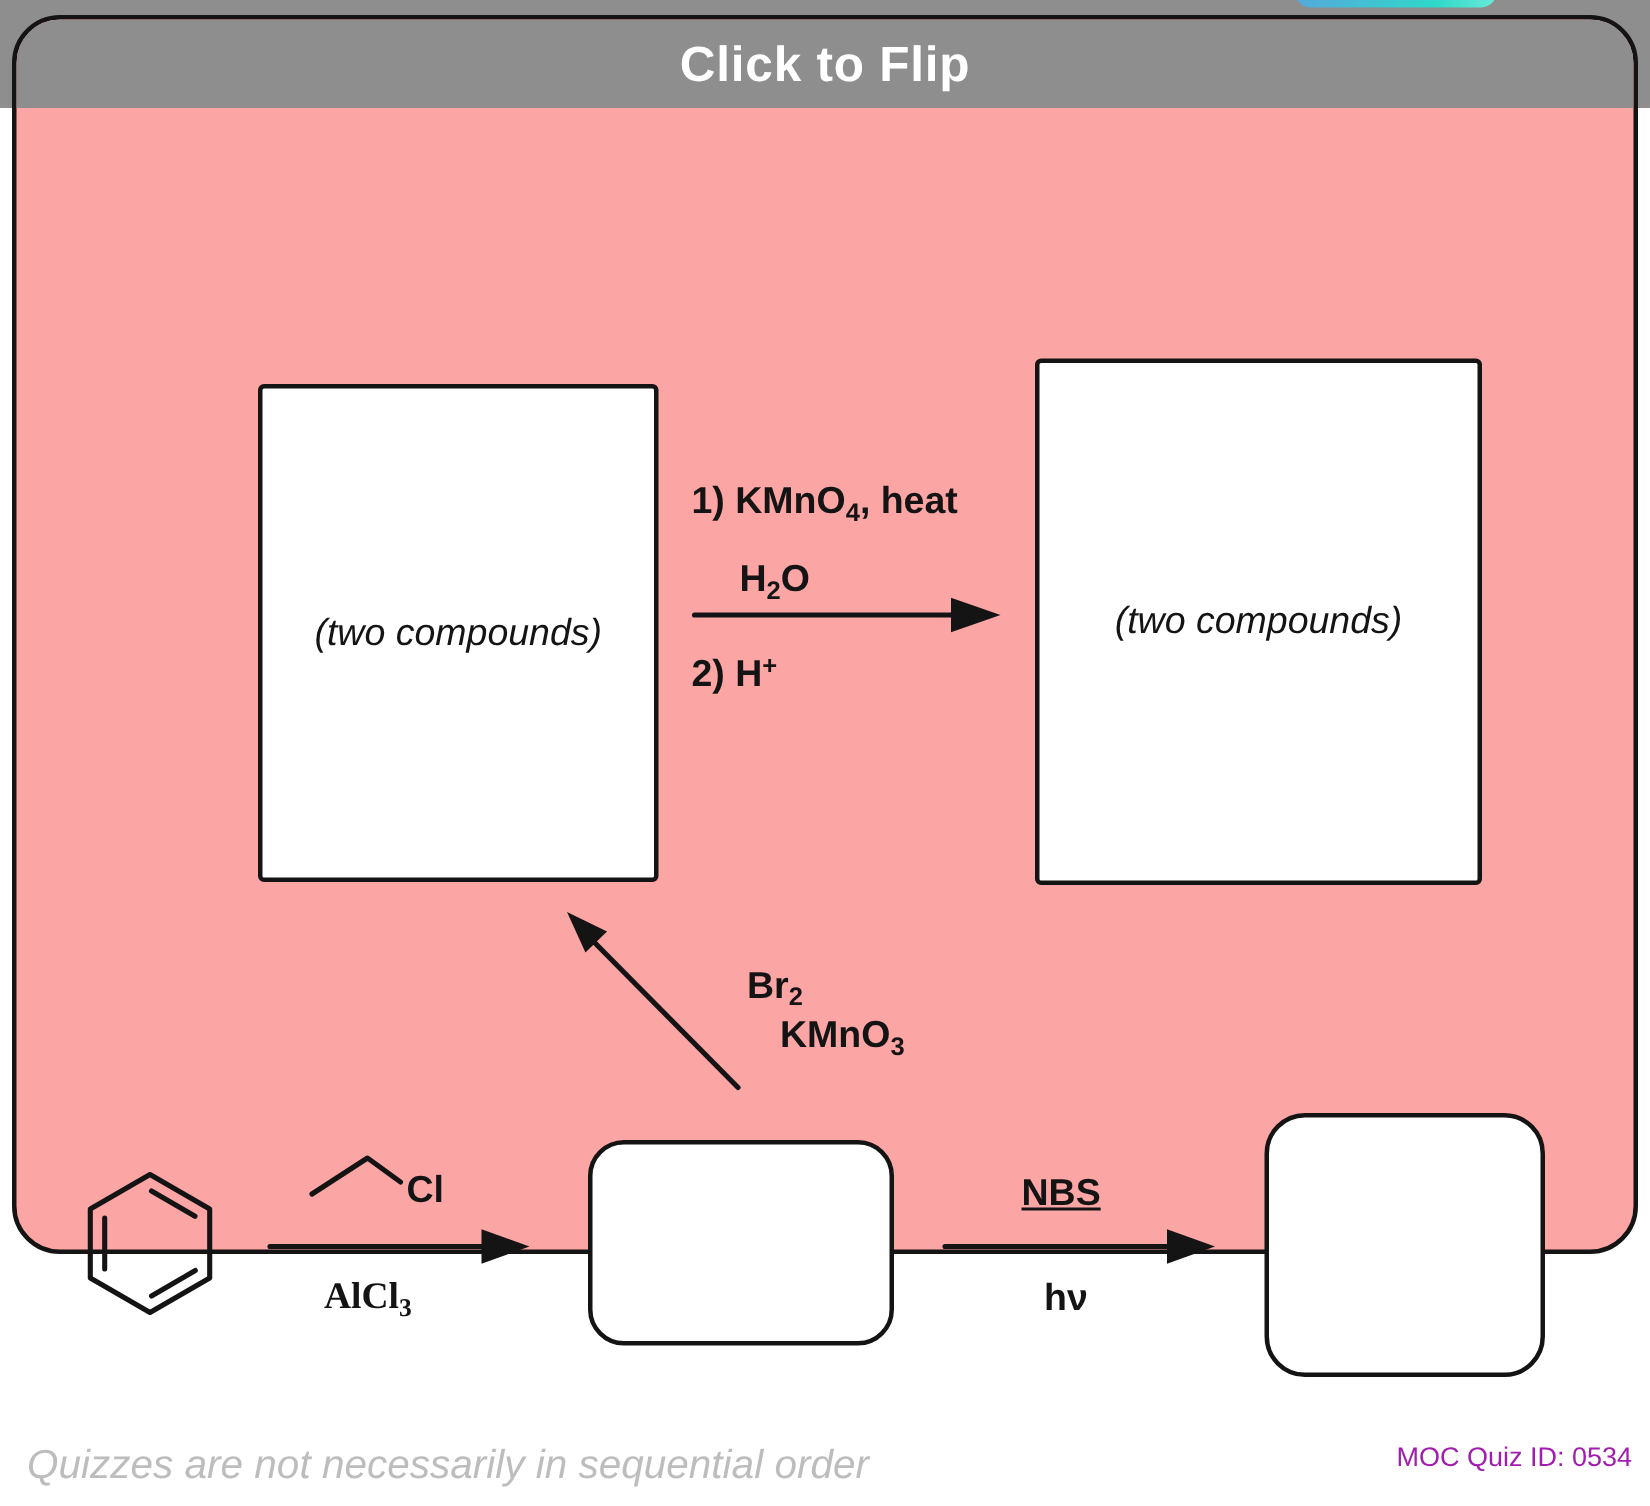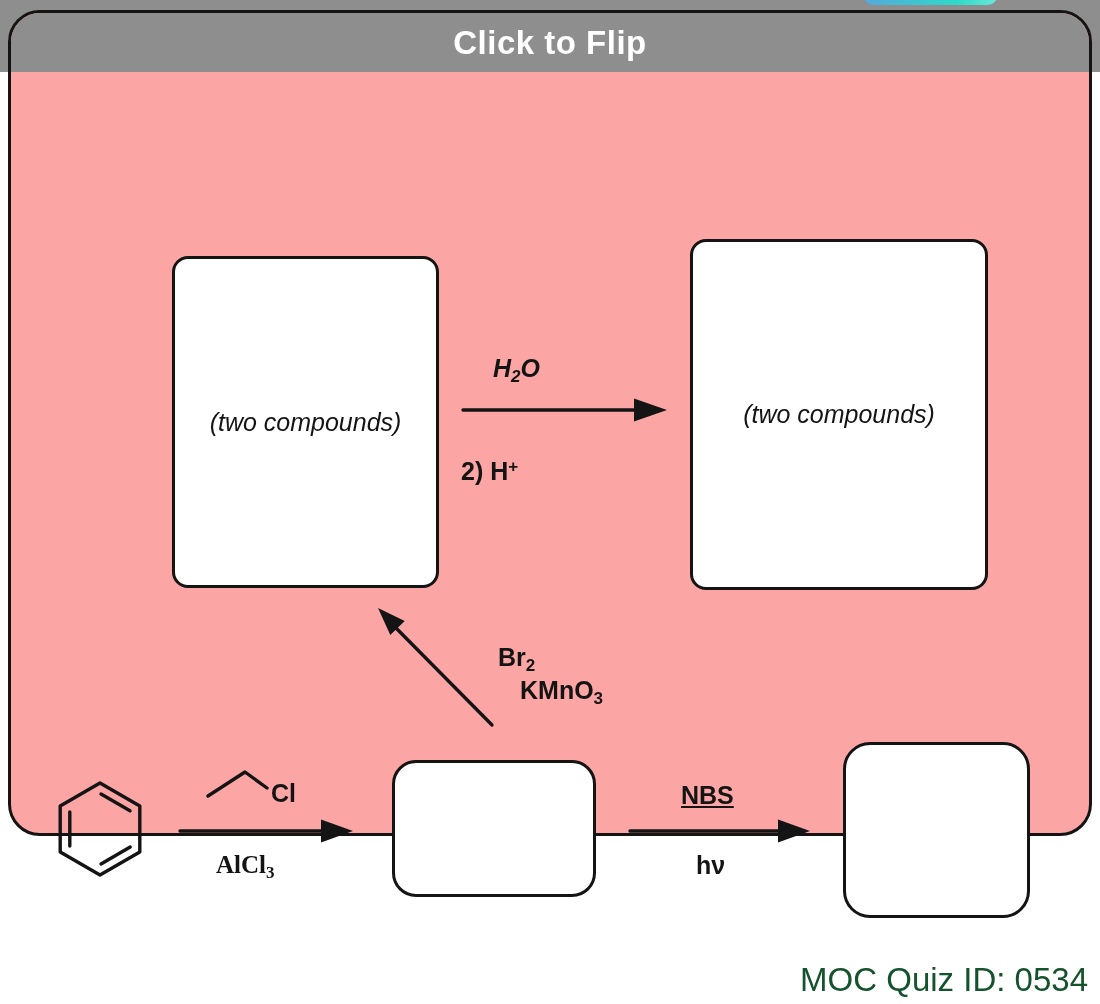--- a/index.html
+++ b/index.html
@@ -17,38 +17,38 @@
   .card{position:absolute;left:8px;top:10px;width:1084px;height:826px;box-sizing:border-box;
     border:3.5px solid var(--ink,#141414);border-radius:32px;overflow:hidden;background:#fca5a5;z-index:2;}
   .card-header{height:59px;background:var(--header-gray,#8e8e8e);display:flex;align-items:center;justify-content:center;}
   .card-title{color:#ffffff;font-size:33px;font-weight:bold;letter-spacing:.5px;}
 
   
   .diagram{position:absolute;inset:0;z-index:3;}
   .instruction{position:absolute;left:57px;top:185px;font-size:25px;color:var(--ink,#141414);}
   .instruction .b{font-weight:bold;}
 
-  .pbox{position:absolute;box-sizing:border-box;border:3.5px solid var(--ink,#141414);border-radius:16px;
+  .pbox{position:absolute;box-sizing:border-box;border:3.5px solid var(--ink,#141414);border-radius:4px;
     background:#ffffff;display:flex;align-items:center;justify-content:center;}
   .box-tl{left:172px;top:256px;width:267px;height:332px;}
   .box-tr{left:690px;top:239px;width:298px;height:351px;}
   .box-bm{left:392px;top:760px;width:204px;height:137px;border-radius:24px;}
   .box-br{left:843px;top:742px;width:187px;height:176px;border-radius:27px;}
   .box-label{font-style:italic;font-size:25px;color:var(--ink,#141414);}
 
   .chem{position:absolute;font-weight:bold;font-size:25px;color:var(--ink,#141414);white-space:nowrap;}
   .chem sub{font-size:68%;vertical-align:-5px;}
   .chem sup{font-size:68%;vertical-align:8px;}
 
   svg.overlay{position:absolute;left:0;top:0;width:1100px;height:1004px;pointer-events:none;}
   .stroke{stroke:var(--ink,#141414);fill:none;stroke-width:3.4;stroke-linecap:round;stroke-linejoin:round;}
   .fillhead{fill:var(--ink,#141414);stroke:none;}
 
   .footer-note{position:absolute;left:18px;top:961px;font-size:27px;font-style:italic;color:var(--footer-gray,#bdbdbd);}
-  .footer-id{position:absolute;right:12px;top:961px;font-size:33px;color:#14532d;}
+  .footer-id{position:absolute;right:12px;top:961px;font-size:18px;color:#a21caf;}
 </style>
 </head>
 <body style="--header-gray: #8e8e8e; --ink: #141414; --footer-gray: #bdbdbd; --flip-blue: #55a8dc; --flip-teal: #2fd9c8;">
 
 <div class="screen">
 
   <div class="gray-bar"></div>
   <div class="flip-pill"></div>
 
   <div class="card">
@@ -90,24 +90,27 @@
       <g>
         <polygon class="stroke" points="100,783 139.8,806 139.8,852 100,875 60.2,852 60.2,806"></polygon>
         <line class="stroke" x1="101" y1="794" x2="130" y2="810.8"></line>
         <line class="stroke" x1="69.8" y1="812" x2="69.8" y2="846"></line>
         <line class="stroke" x1="130.2" y1="847" x2="101" y2="864"></line>
       </g>
 
       <polyline class="stroke" points="208,796 245,772 267,788"></polyline>
     </svg>
 
-    <div class="chem" style="left:493px;top:354px;font-style:italic;">
+    <div class="chem" style="left:461px;top:320px;">
+      <span>1) KMnO</span><sub>4</sub><span>, heat</span>
+    </div>
+    <div class="chem" style="left:493px;top:372px;">
       <span>H</span><sub>2</sub><span>O</span>
     </div>
-    <div class="chem" style="left:461px;top:434px;margin-top:23px;">
+    <div class="chem" style="left:461px;top:434px;">
       <span>2) H</span><sup>+</sup>
     </div>
 
     <div class="chem" style="left:498px;top:643px;">
       <span>Br</span><sub>2</sub>
     </div>
     <div class="chem" style="left:520px;top:676px;">
       <span>KMnO</span><sub>3</sub>
     </div>
 
@@ -120,15 +123,16 @@
 
     <div class="chem" style="left:681px;top:781px;text-decoration:underline;">
       <span>NBS</span>
     </div>
     <div class="chem" style="left:696px;top:851px;">
       <span>h</span><span>ν</span>
     </div>
 
   </div>
 
+  <div class="footer-note">Quizzes are not necessarily in sequential order</div>
   <div class="footer-id">MOC Quiz ID: 0534</div>
 
 </div>
 
 </body></html>

